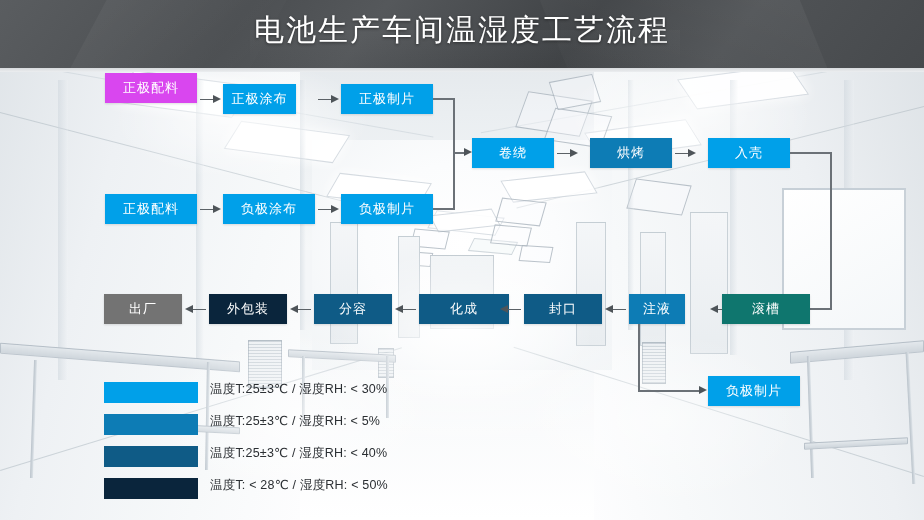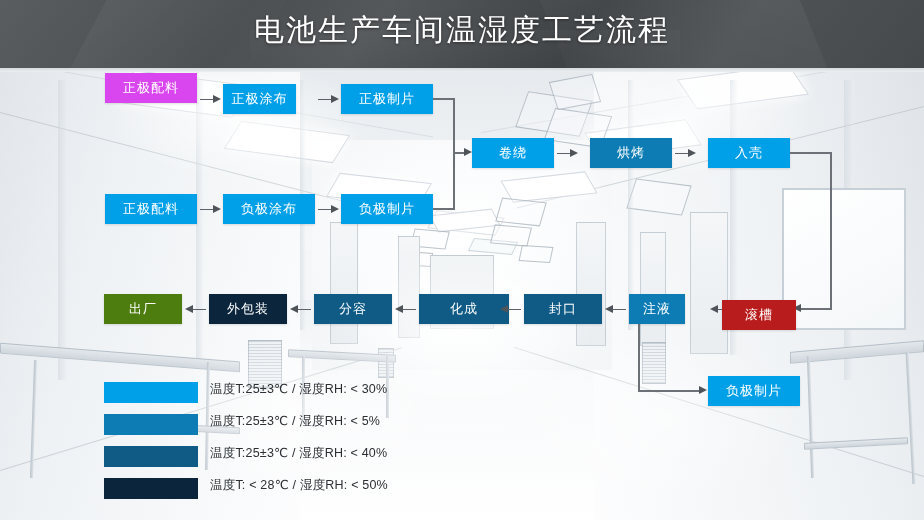--- a/index.html
+++ b/index.html
@@ -277,21 +277,21 @@
   </div>
   <div class="node" style="left:708px;top:138px;width:82px;height:30px;background:#00a0e9;">
     <span>入壳</span>
   </div>
 
   <div class="conn" style="left:790px;top:152px;width:42px;height:1.6px;"></div>
   <div class="conn" style="left:830px;top:152px;width:1.6px;height:157px;"></div>
   <div class="conn" style="left:800px;top:308px;width:32px;height:1.6px;"></div>
   <div class="ahead ahead-l" style="position:absolute;left:793px;top:304px;"></div>
 
-  <div class="node" style="left:104px;top:294px;width:78px;height:30px;background:#4d7c0f;">
+  <div class="node" style="left:104px;top:294px;width:78px;height:30px;background:#737373;">
     <span>出厂</span>
   </div>
   <div class="arrow" style="left:185px;top:305px;width:21px;height:9px;">
     <div class="aline" style="left:7px;top:3.5px;width:14px;height:1.6px;"></div>
     <div class="ahead ahead-l" style="left:0;top:0;"></div>
   </div>
   <div class="node" style="left:209px;top:294px;width:78px;height:30px;background:#0a253c;">
     <span>外包装</span>
   </div>
   <div class="arrow" style="left:290px;top:305px;width:21px;height:9px;">
@@ -319,21 +319,21 @@
     <div class="aline" style="left:7px;top:3.5px;width:14px;height:1.6px;"></div>
     <div class="ahead ahead-l" style="left:0;top:0;"></div>
   </div>
   <div class="node" style="left:629px;top:294px;width:56px;height:30px;background:#0d7cb5;">
     <span>注液</span>
   </div>
   <div class="arrow" style="left:710px;top:305px;width:21px;height:9px;">
     <div class="aline" style="left:7px;top:3.5px;width:14px;height:1.6px;"></div>
     <div class="ahead ahead-l" style="left:0;top:0;"></div>
   </div>
-  <div class="node" style="left:722px;top:294px;width:74px;height:30px;background:#b91c1c;margin-top:6px;">
+  <div class="node" style="left:722px;top:294px;width:88px;height:30px;background:#0f766e;">
     <span>滚槽</span>
   </div>
 
   <div class="conn" style="left:638px;top:324px;width:1.6px;height:67px;"></div>
   <div class="conn" style="left:638px;top:390px;width:62px;height:1.6px;"></div>
   <div class="ahead ahead-r" style="position:absolute;left:699px;top:386px;"></div>
 
   <div class="node" style="left:708px;top:376px;width:92px;height:30px;background:#00a0e9;">
     <span>负极制片</span>
   </div>

